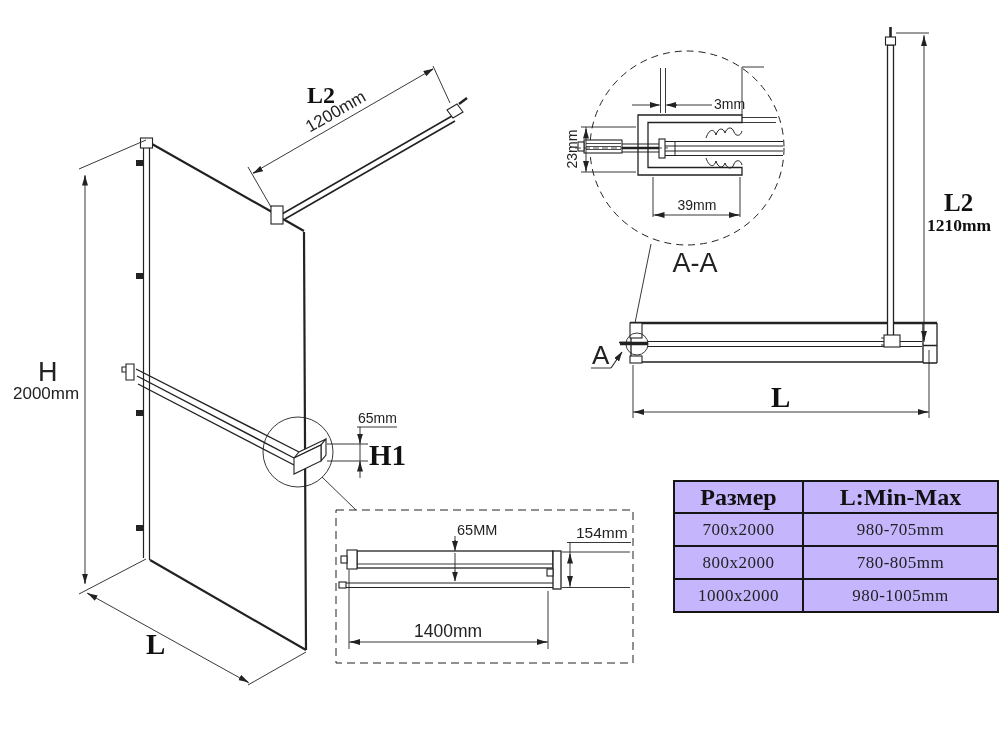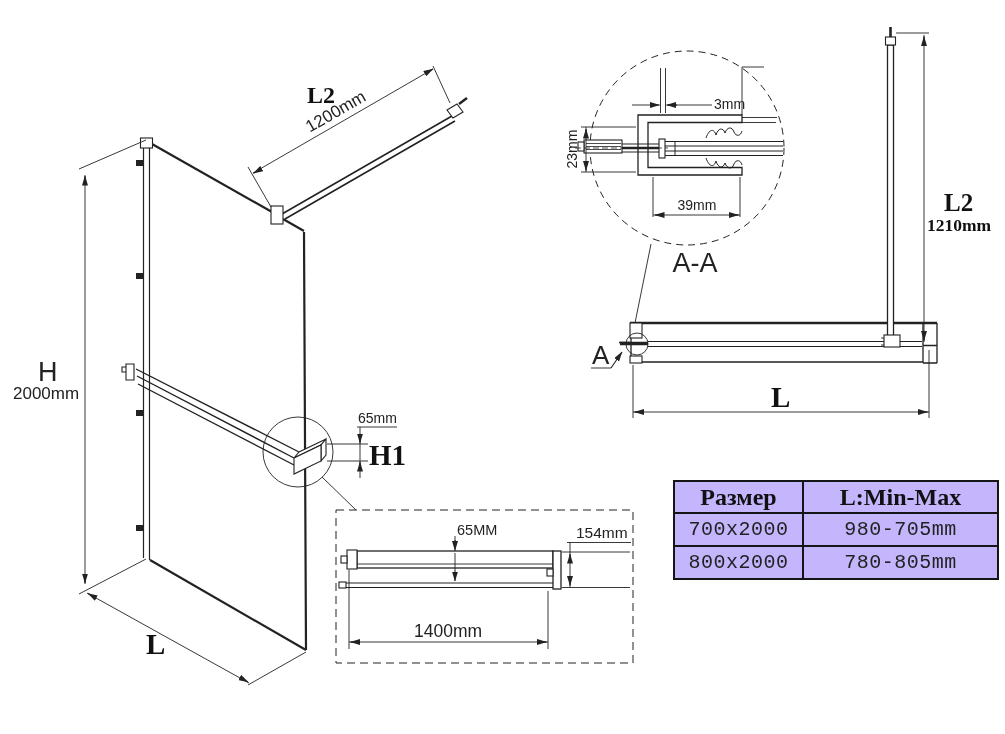--- a/index.html
+++ b/index.html
@@ -7,21 +7,21 @@
           font-family:"Liberation Sans",sans-serif;padding-left:11px;}
   .canvas svg{position:absolute;left:0;top:0;}
   
   .ts{font-family:"Liberation Sans",sans-serif;fill:#222;}
   .tf{font-family:"Liberation Serif",serif;font-weight:700;fill:#111;}
   
   .size-table{position:absolute;left:673px;top:480px;width:326px;border-collapse:collapse;
               table-layout:fixed;background:#c4b5fd;}
   .size-table th,.size-table td{border:2px solid #151515;text-align:center;padding:0;vertical-align:middle;}
   .size-table th{height:30px;font-family:"Liberation Serif",serif;font-weight:700;font-size:24px;color:#111;}
-  .size-table td{height:31px;font-family:Liberation Mono, monospace;font-size:20px;color:#222;letter-spacing:.5px;}
+  .size-table td{height:31px;font-family:Liberation Serif, serif;font-size:17px;color:#222;letter-spacing:.5px;}
   .size-table .c1{width:127px;}
 </style>
 </head>
 <body>
 
 <div class="canvas">
 
 <svg width="1005" height="734" viewBox="0 0 1005 734">
   <defs>
     <marker id="arw" viewBox="0 0 10 6" markerWidth="10" markerHeight="6" refX="9.5" refY="3" orient="auto" markerUnits="userSpaceOnUse">
@@ -210,16 +210,20 @@
     </thead>
     <tbody>
       <tr>
         <td class="c1">700x2000</td>
         <td>980-705mm</td>
       </tr>
       <tr>
         <td class="c1">800x2000</td>
         <td>780-805mm</td>
       </tr>
+      <tr>
+        <td class="c1">1000x2000</td>
+        <td>980-1005mm</td>
+      </tr>
     </tbody>
   </table>
 
 </div>
 
 </body></html>

